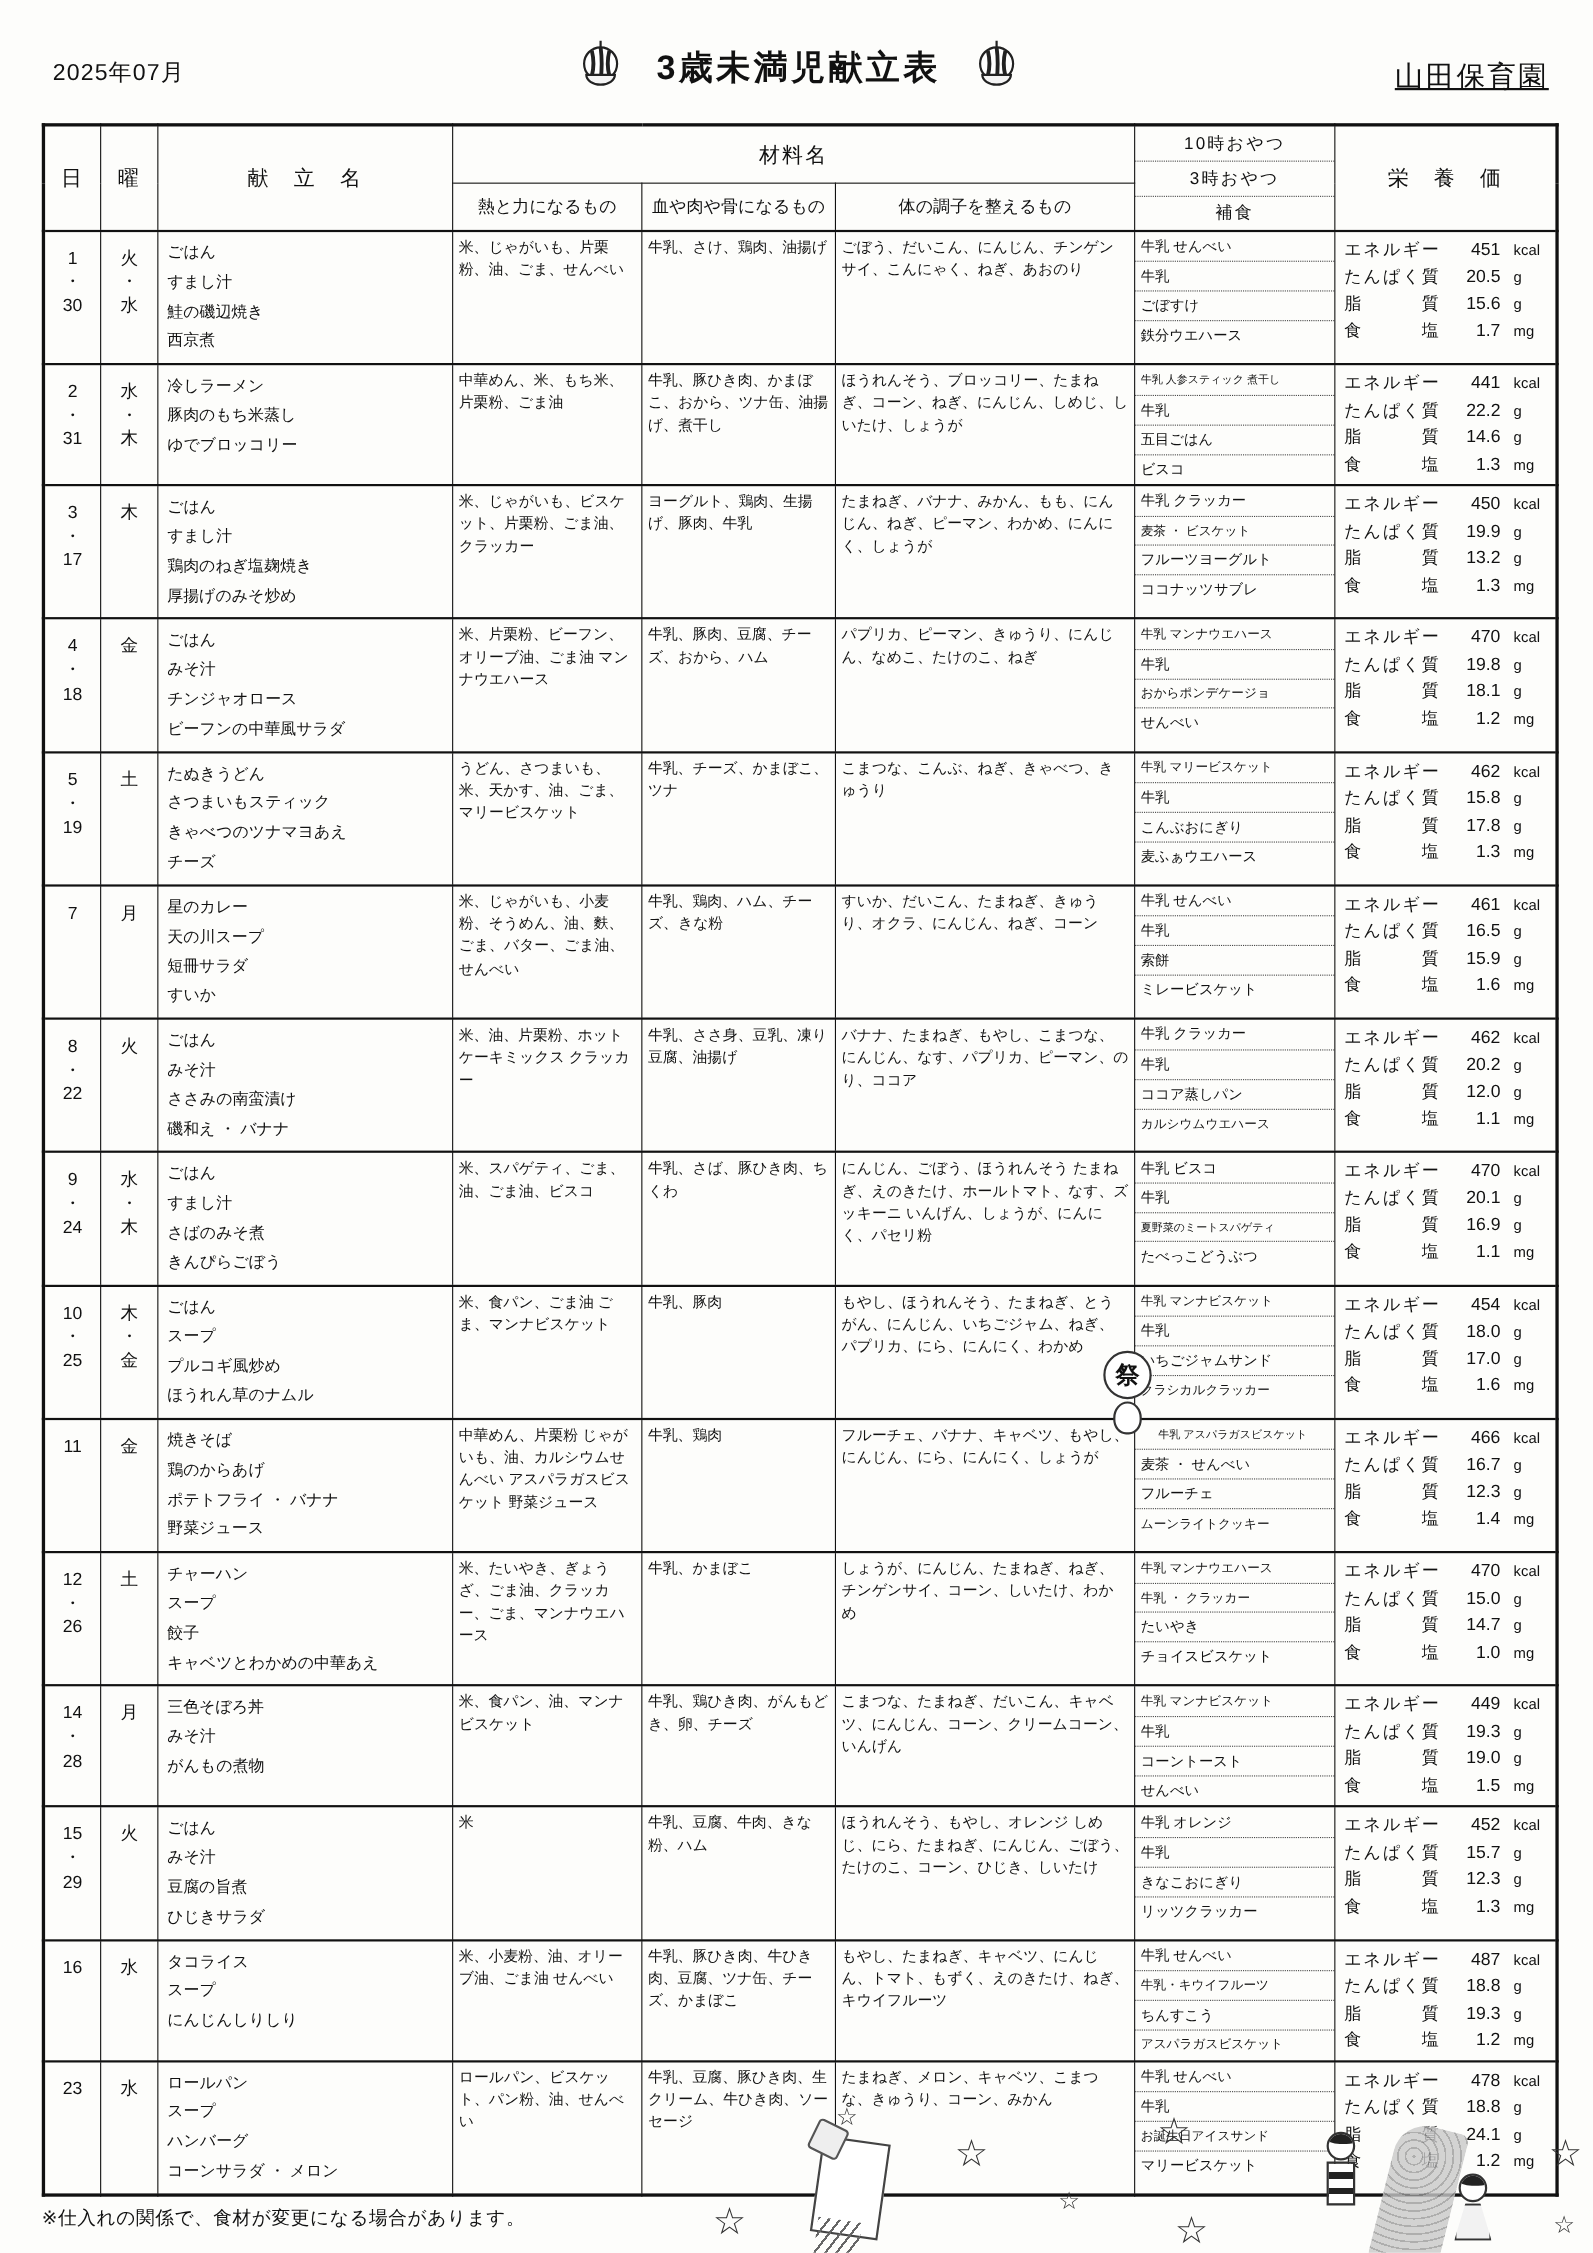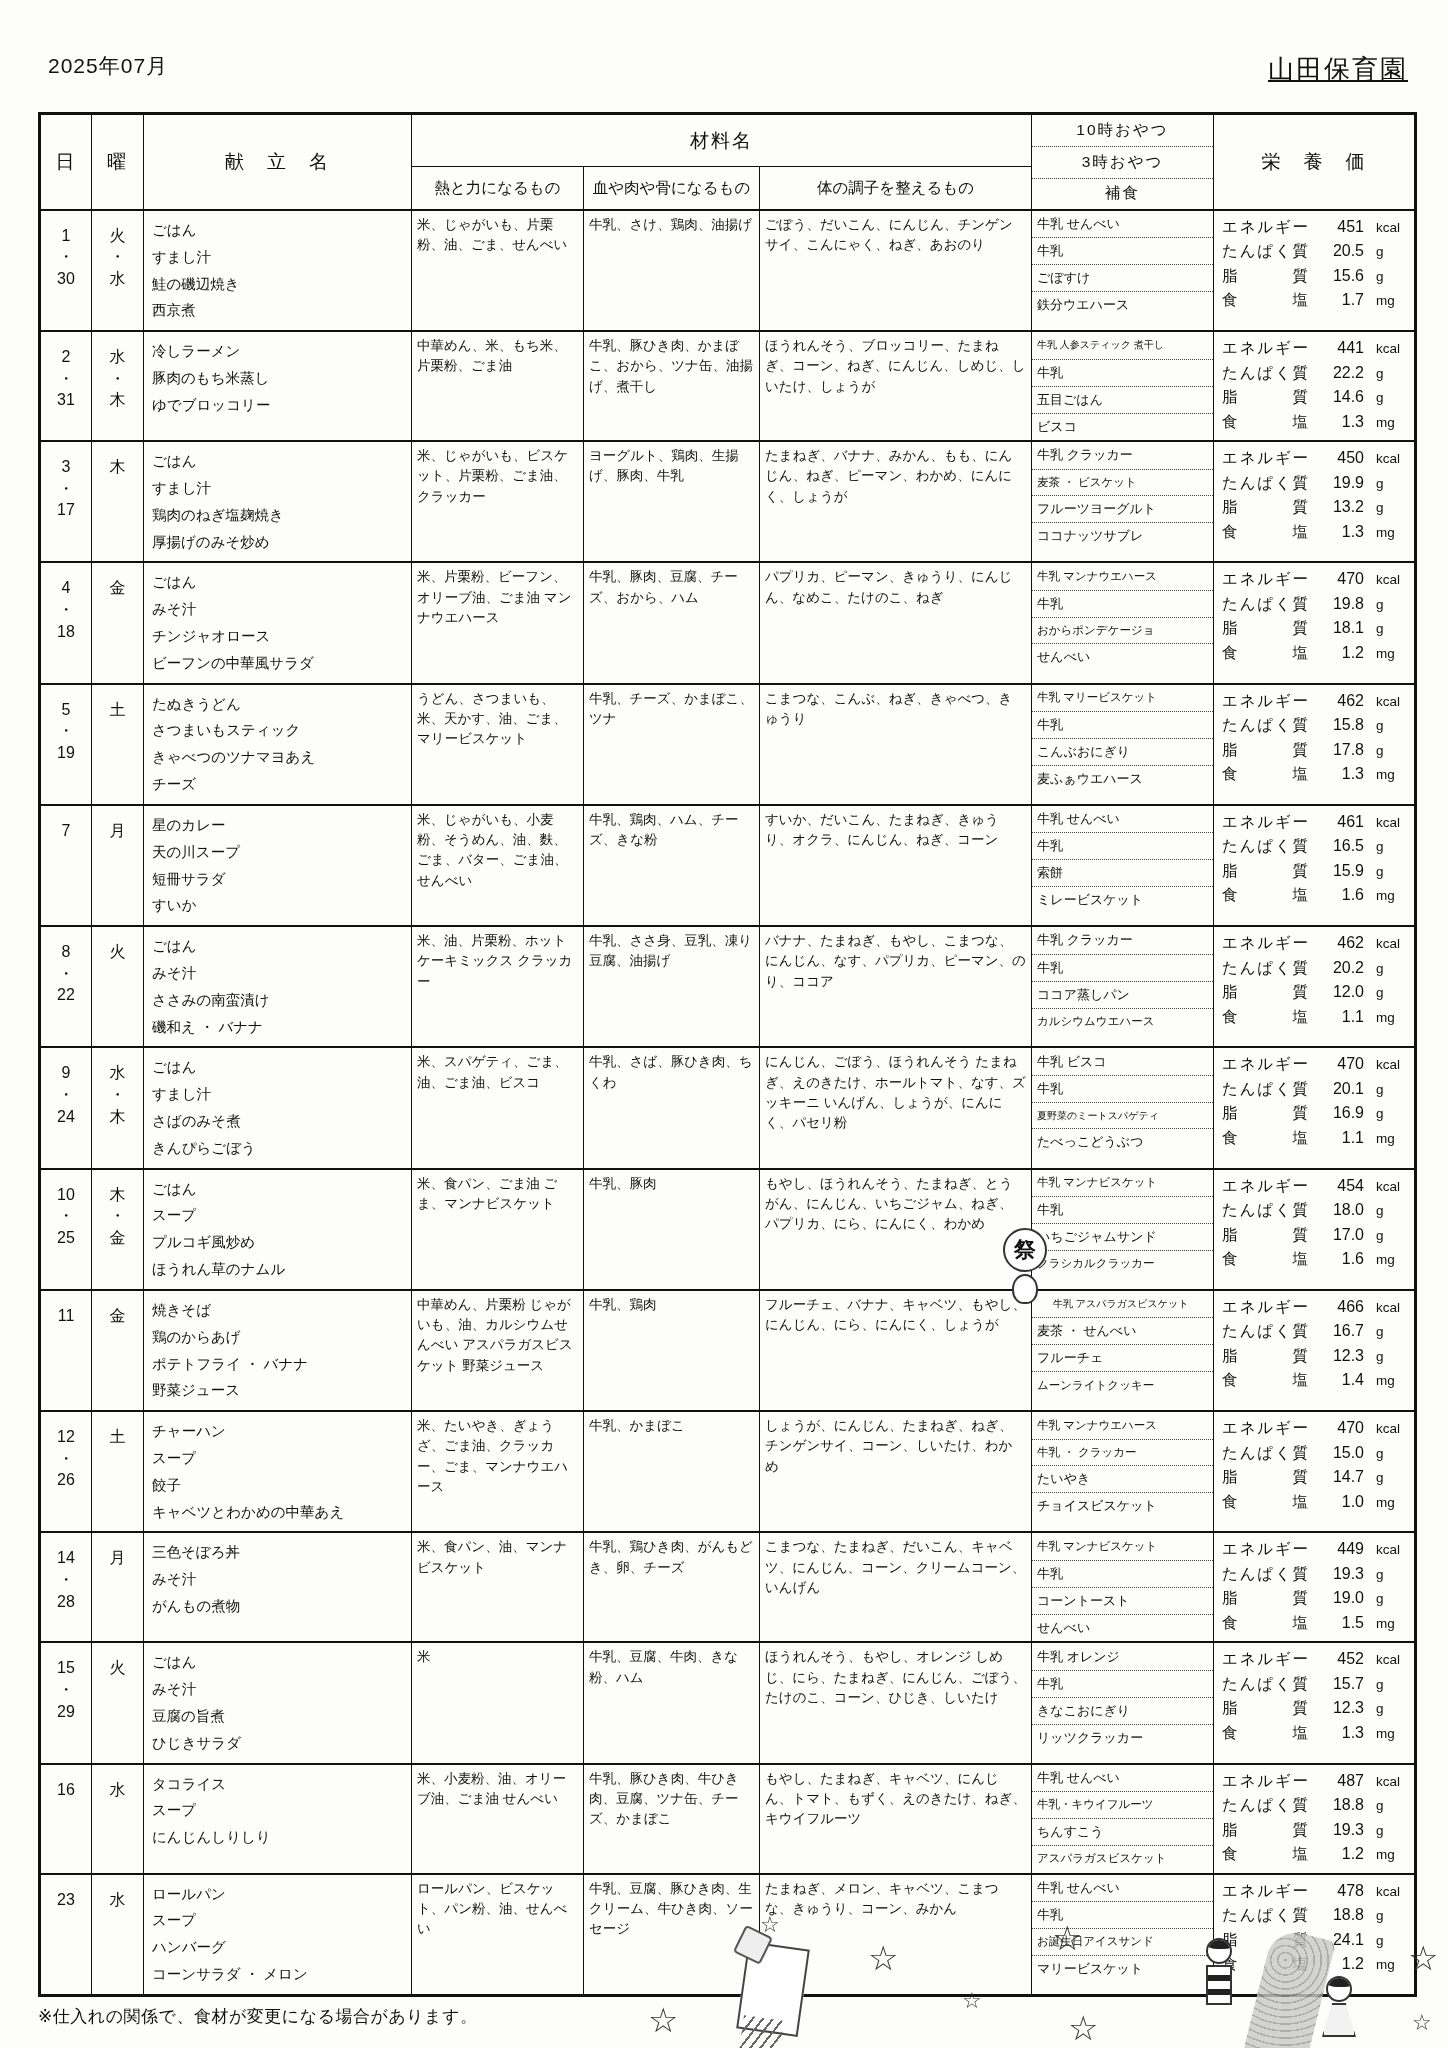--- a/index.html
+++ b/index.html
@@ -74,20 +74,39 @@
   .figure.boy .torso { width:26px; height:40px; background:repeating-linear-gradient(#fff 0 8px,#222 8px 14px); }
   .figure.girl .torso { width:34px; height:34px; clip-path:polygon(30% 0,70% 0,100% 100%,0 100%); background:#f2f2f2; }
 </style>
 </head>
 <body>
 
 <div class="page">
 
   <div class="doc-header">
     <div class="doc-date">2025年07月</div>
+    <div class="doc-title-wrap">
+      <span class="melon">
+        <svg width="36" height="46" viewBox="0 0 36 46">
+          <line x1="18" y1="1" x2="18" y2="8" stroke="#222" stroke-width="2"></line>
+          <circle cx="18" cy="22" r="15" fill="#fff" stroke="#222" stroke-width="2"></circle>
+          <path d="M10 10 q3 12 0 23 M18 7 q2 15 0 30 M26 10 q-3 12 0 23" stroke="#222" stroke-width="3.5" fill="none"></path>
+          <path d="M5 32 a13 9 0 0 0 26 0 z" fill="#f4f4f4" stroke="#222" stroke-width="2"></path>
+        </svg>
+      </span>
+      <span class="doc-title">3歳未満児献立表</span>
+      <span class="melon">
+        <svg width="36" height="46" viewBox="0 0 36 46">
+          <line x1="18" y1="1" x2="18" y2="8" stroke="#222" stroke-width="2"></line>
+          <circle cx="18" cy="22" r="15" fill="#fff" stroke="#222" stroke-width="2"></circle>
+          <path d="M10 10 q3 12 0 23 M18 7 q2 15 0 30 M26 10 q-3 12 0 23" stroke="#222" stroke-width="3.5" fill="none"></path>
+          <path d="M5 32 a13 9 0 0 0 26 0 z" fill="#f4f4f4" stroke="#222" stroke-width="2"></path>
+        </svg>
+      </span>
+    </div>
     <div class="doc-school">山田保育園</div>
   </div>
 
   <table class="menu">
     <colgroup>
       <col class="c-day">
         <col class="c-wd">
         <col class="c-menu">
       <col class="c-ing1">
         <col class="c-ing2">

